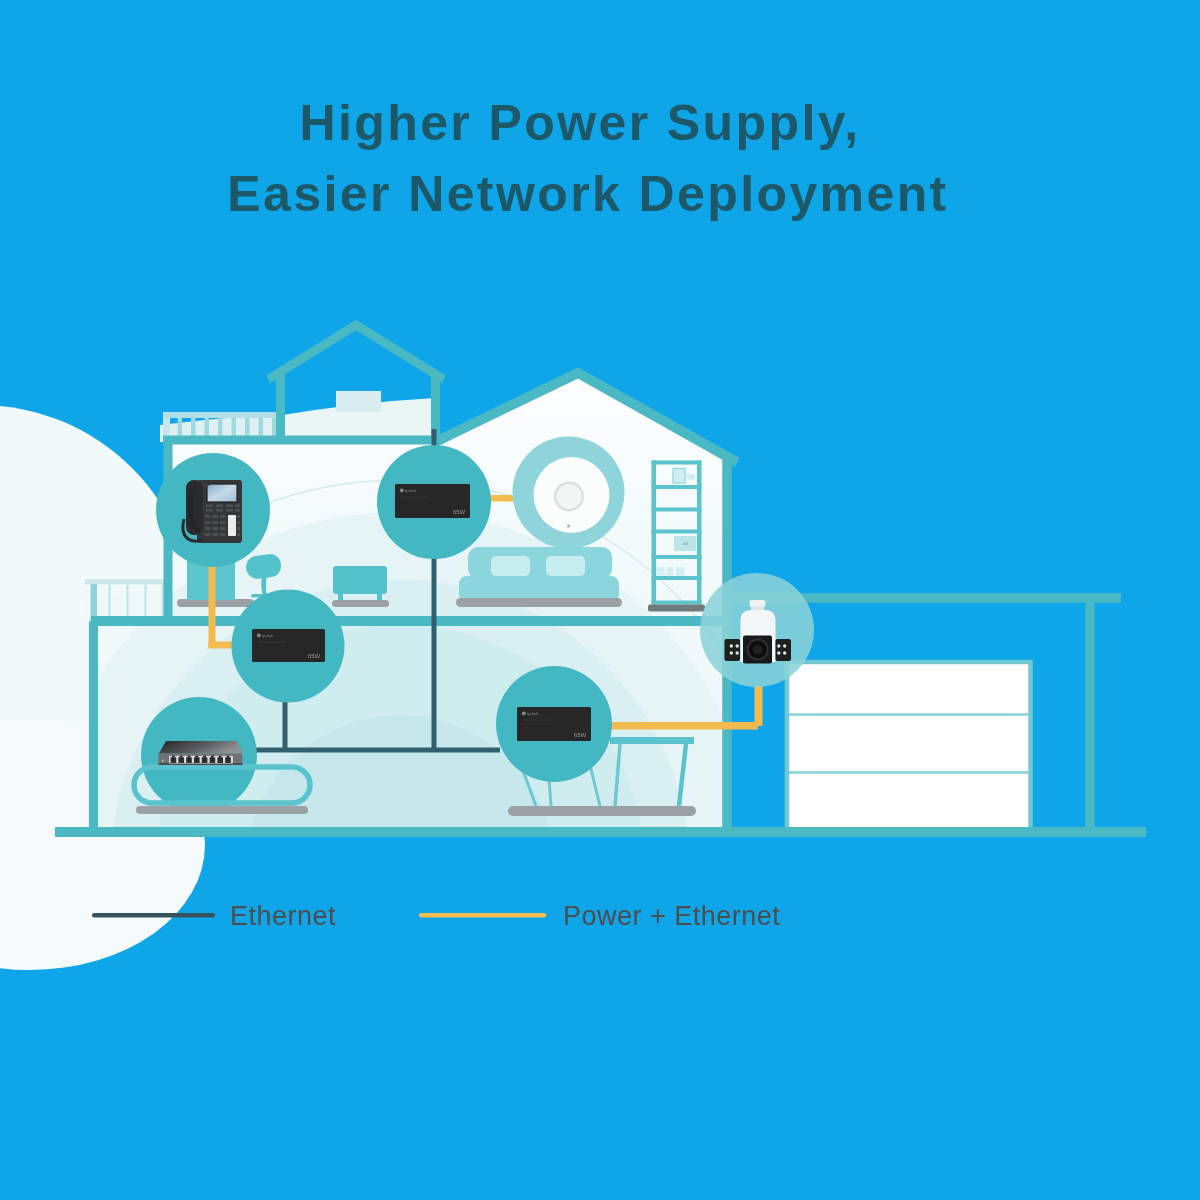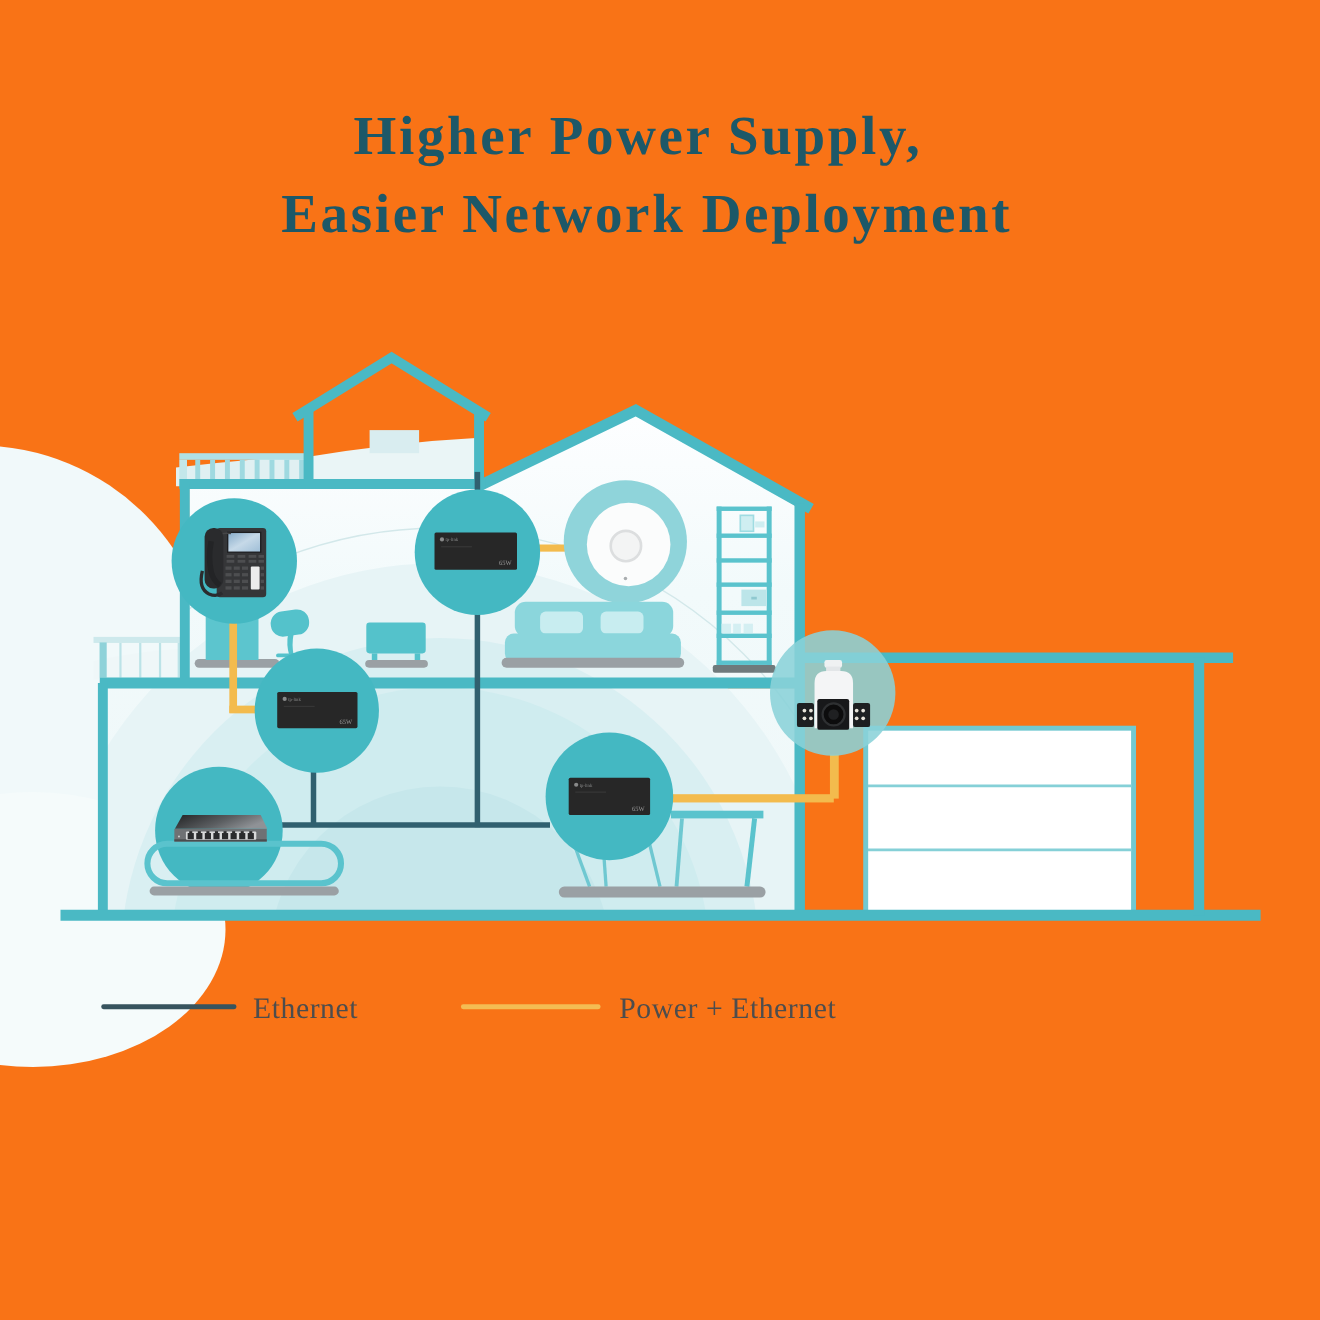--- a/index.html
+++ b/index.html
@@ -1,17 +1,17 @@
 <!DOCTYPE html>
 <html><head>
 <meta charset="utf-8">
 <style>
   html,body{margin:0;padding:0;background:#ffffff;}
-  .page{position:relative;width:1200px;height:1200px;background:#f97316;overflow:hidden;
-        font-family:Liberation Serif, serif;}
+  .page{position:relative;width:1200px;height:1200px;background:#0ea5e9;overflow:hidden;
+        font-family:Liberation Sans, sans-serif;}
 </style>
 </head>
 <body>
 <div class="page">
 <svg width="1200" height="1200" viewBox="0 0 1200 1200">
 <defs>
   <linearGradient id="roomg" gradientUnits="userSpaceOnUse" x1="0" y1="380" x2="0" y2="832">
     <stop offset="0" stop-color="#fdfeff"></stop>
     <stop offset="0.35" stop-color="#f2fafb"></stop>
     <stop offset="1" stop-color="#eef7f8"></stop>

